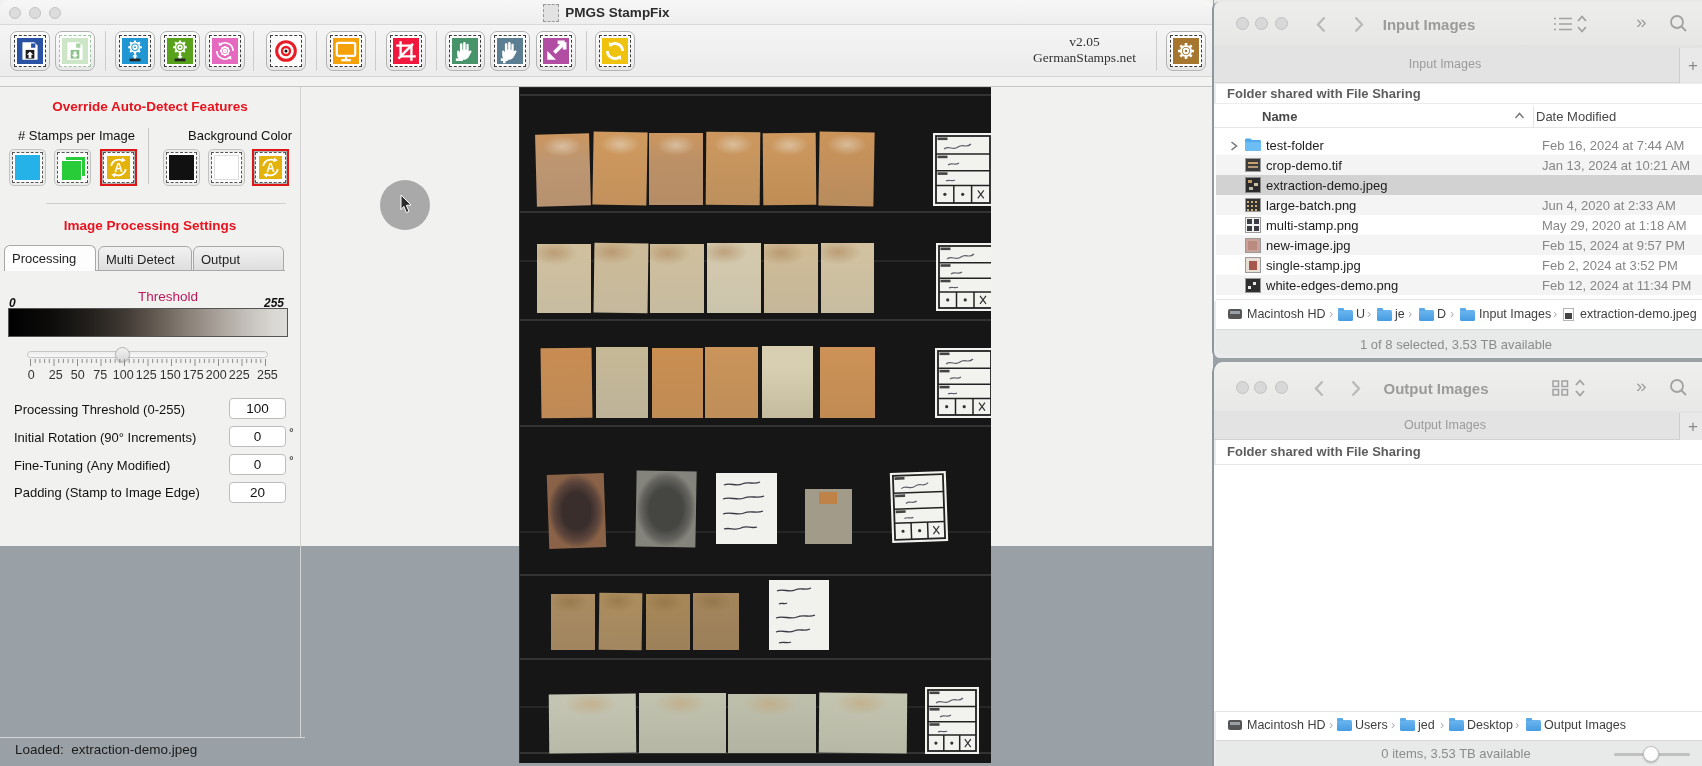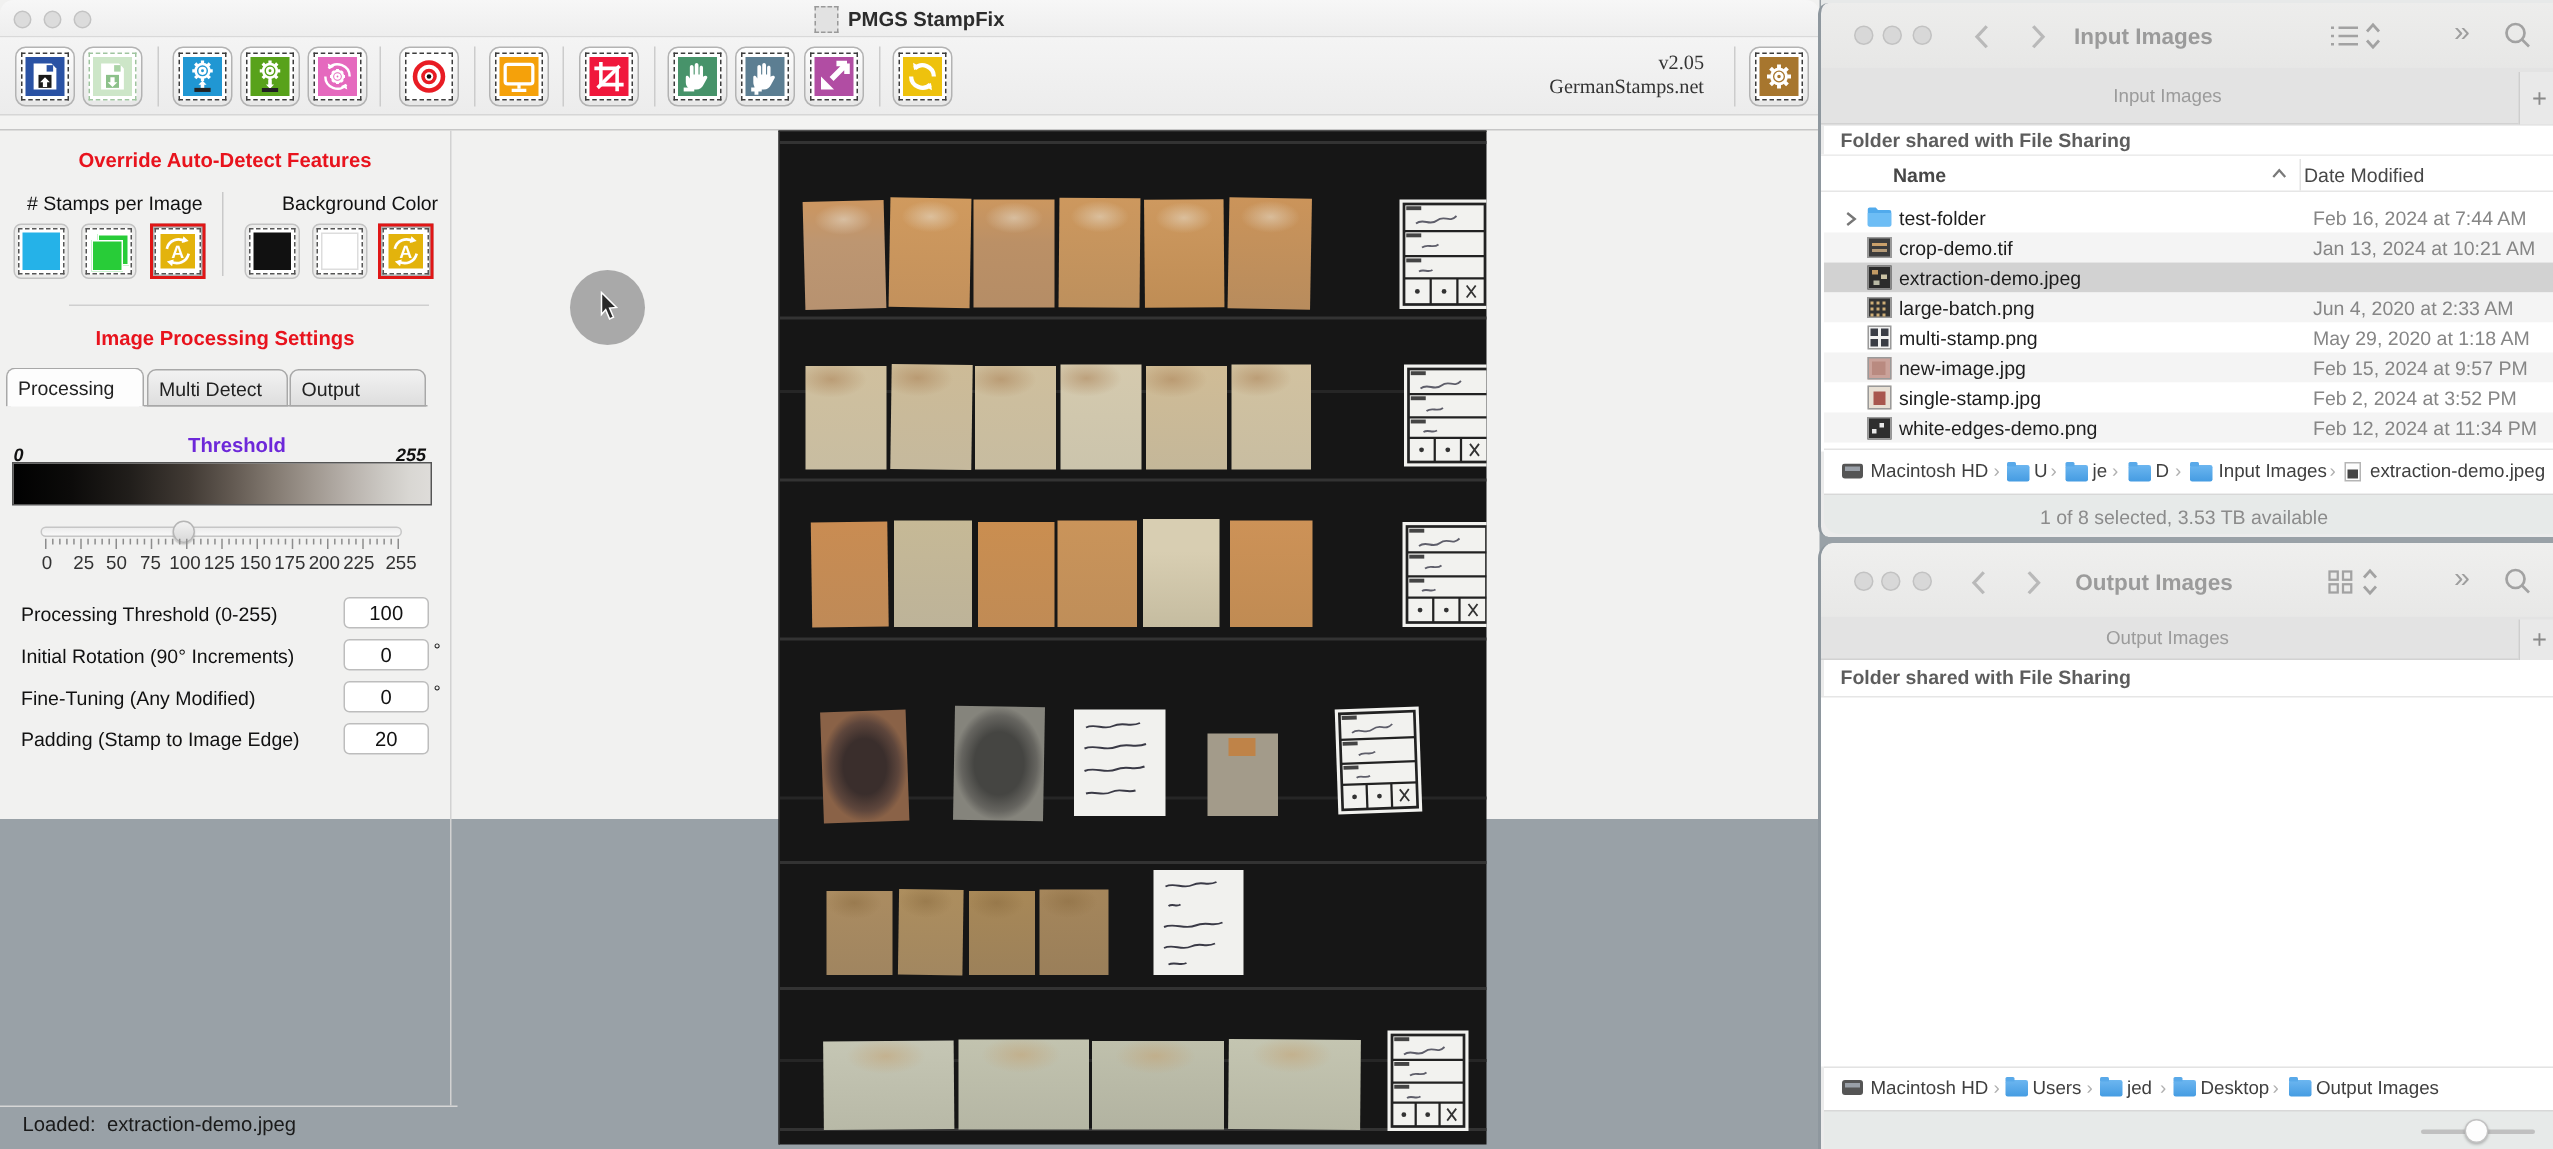--- a/index.html
+++ b/index.html
@@ -229,21 +229,21 @@
                 <path d="M19 12a7 7 0 0 0-11.8-5"></path>
                 <path d="M5 12a7 7 0 0 0 11.8 5"></path>
               </g>
               <path d="M6.2 3.6l.6 4.4 4-1.8z" fill="#fff"></path>
               <path d="M17.8 20.4l-.6-4.4-4 1.8z" fill="#fff"></path>
             </svg>
           </div>
         </div>
       </div>
 
-    <div style="position:absolute;right:77px;top:9px;text-align:right;font-family:'Liberation Serif',serif;font-size:13.5px;color:#333;line-height:16px;">v2.05<br>GermanStamps.net</div>
+    <div style="position:absolute;right:77px;top:9px;text-align:center;font-family:'Liberation Serif',serif;font-size:13.5px;color:#333;line-height:16px;">v2.05<br>GermanStamps.net</div>
     <div class="tsep" style="left:1156px;"></div>
 
     <div class="tbtn" style="left:1166px;">
         <div class="stamp">
           <div class="ic" style="background:#a7762e;">
             <svg width="24" height="24" viewBox="0 0 24 24">
               <g stroke="#fff" fill="none" stroke-width="1.8">
                 <circle cx="12" cy="12" r="4.6"></circle>
                 <circle cx="12" cy="12" r="2"></circle>
                 <g stroke-width="2.4">
@@ -314,21 +314,21 @@
         </div>
       </div>
     <div style="position:absolute;left:46px;top:203px;width:240px;height:1px;background:#cfcfcf;"></div>
     <div class="redhead" style="left:0;top:218px;">Image Processing Settings</div>
 
     <div class="tab active" style="left:4px;width:92px;">Processing</div>
     <div class="tab" style="left:98px;width:94px;">Multi Detect</div>
     <div class="tab" style="left:193px;width:91px;">Output</div>
     <div style="position:absolute;left:96px;top:270px;width:189px;height:1px;background:#a8a8a8;"></div>
 
-    <div style="position:absolute;left:8px;top:289px;width:300px;text-align:center;font-size:13.5px;color:#6d28d9;font-weight:bold;">Threshold</div>
+    <div style="position:absolute;left:18px;top:289px;width:300px;text-align:center;font-size:13.5px;color:#be185d;">Threshold</div>
     <div style="position:absolute;left:9px;top:296px;font-size:12px;font-weight:bold;font-style:italic;color:#111;">0</div>
     <div style="position:absolute;left:264px;top:296px;font-size:12px;font-weight:bold;font-style:italic;color:#111;">255</div>
     <div style="position:absolute;left:8px;top:308px;width:280px;height:29px;border:1px solid #555;background:linear-gradient(to right,#010101,#0c0b0a 14%,#211e1b 28%,#413a34 42%,#645b53 53%,#857c73 63%,#a09890 72%,#b9b3ad 81%,#ccc9c4 89%,#d9d7d3 95%,#dedcd9);"></div>
 
     <div style="position:absolute;left:27px;top:351px;width:241px;height:7px;background:linear-gradient(#ededed,#f8f8f8);border:1px solid #c6c6c6;border-radius:4px;"></div>
     <div style="position:absolute;left:115px;top:347px;width:15px;height:15px;background:linear-gradient(#f2f2f2,#d8d8d8);border:1px solid #b5b5b5;border-radius:50%;box-shadow:0 1px 1px rgba(0,0,0,0.2);"></div>
     <svg style="position:absolute;left:27px;top:359px;" width="243" height="8" viewBox="0 0 243 8">
       <g stroke="#8c8c8c" stroke-width="1">
           <line x1="3.5" y1="0" x2="3.5" y2="7"></line>
           <line x1="8.2" y1="0" x2="8.2" y2="4"></line>
@@ -762,16 +762,17 @@
     <span class="pfold" style="position:absolute;left:184px;top:8px;"></span>
     <span style="position:absolute;left:202px;top:6px;">jed</span>
     <span class="pathsep" style="position:absolute;left:224px;top:6px;">›</span>
     <span class="pfold" style="position:absolute;left:233px;top:8px;"></span>
     <span style="position:absolute;left:251px;top:6px;">Desktop</span>
     <span class="pathsep" style="position:absolute;left:299px;top:6px;">›</span>
     <span class="pfold" style="position:absolute;left:310px;top:8px;"></span>
     <span style="position:absolute;left:328px;top:6px;">Output Images</span>
   </div>
   <div class="statusbar" style="top:378px;height:26px;border-top:1px solid #d8d8d8;">
+    <span style="position:absolute;left:0;top:5px;width:480px;">0 items, 3.53 TB available</span>
     <div style="position:absolute;left:398px;top:12px;width:76px;height:3px;background:#c0c0c0;border-radius:2px;"></div>
     <div style="position:absolute;left:427px;top:5px;width:16px;height:16px;border-radius:50%;background:#fdfdfd;border:1px solid #c2c2c2;box-shadow:0 1px 2px rgba(0,0,0,0.25);"></div>
   </div>
 </div>
 
 </body></html>

